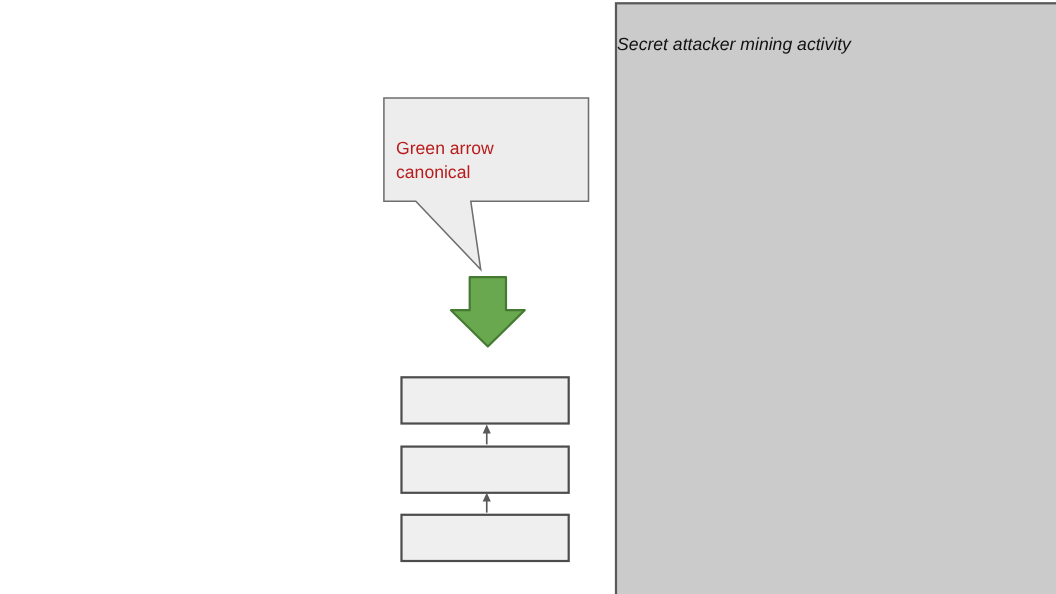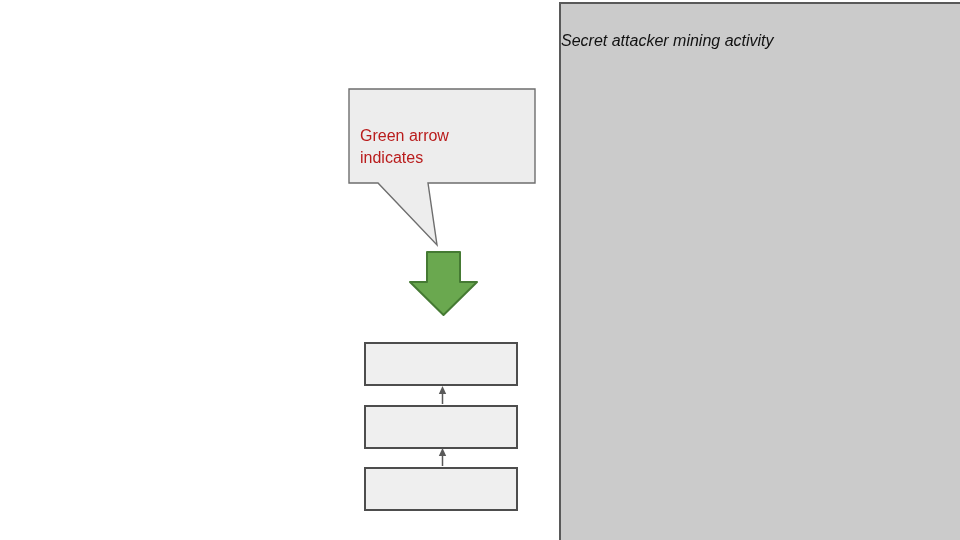--- a/index.html
+++ b/index.html
@@ -100,21 +100,21 @@
 
   <div class="attacker-panel">
     <div class="attacker-panel-label">Secret attacker mining activity</div>
   </div>
 
   <svg class="callout-svg" width="960" height="540" viewBox="0 0 960 540">
     <path class="callout-shape" d="M349,89 L535,89 L535,183 L428,183 L437,245 L378,183 L349,183 Z"></path>
   </svg>
   <div class="callout-text">
     <span>Green arrow</span>
-    <span>indicates</span>
+    <span>canonical</span>
   </div>
 
   <svg class="arrow-svg" width="960" height="540" viewBox="0 0 960 540">
     <polygon class="green-arrow-shape" points="427,252 460,252 460,282 477,282 443.5,315 410,282 427,282"></polygon>
   </svg>
 
   <div class="block block-1"></div>
   <div class="block block-2"></div>
   <div class="block block-3"></div>
 

